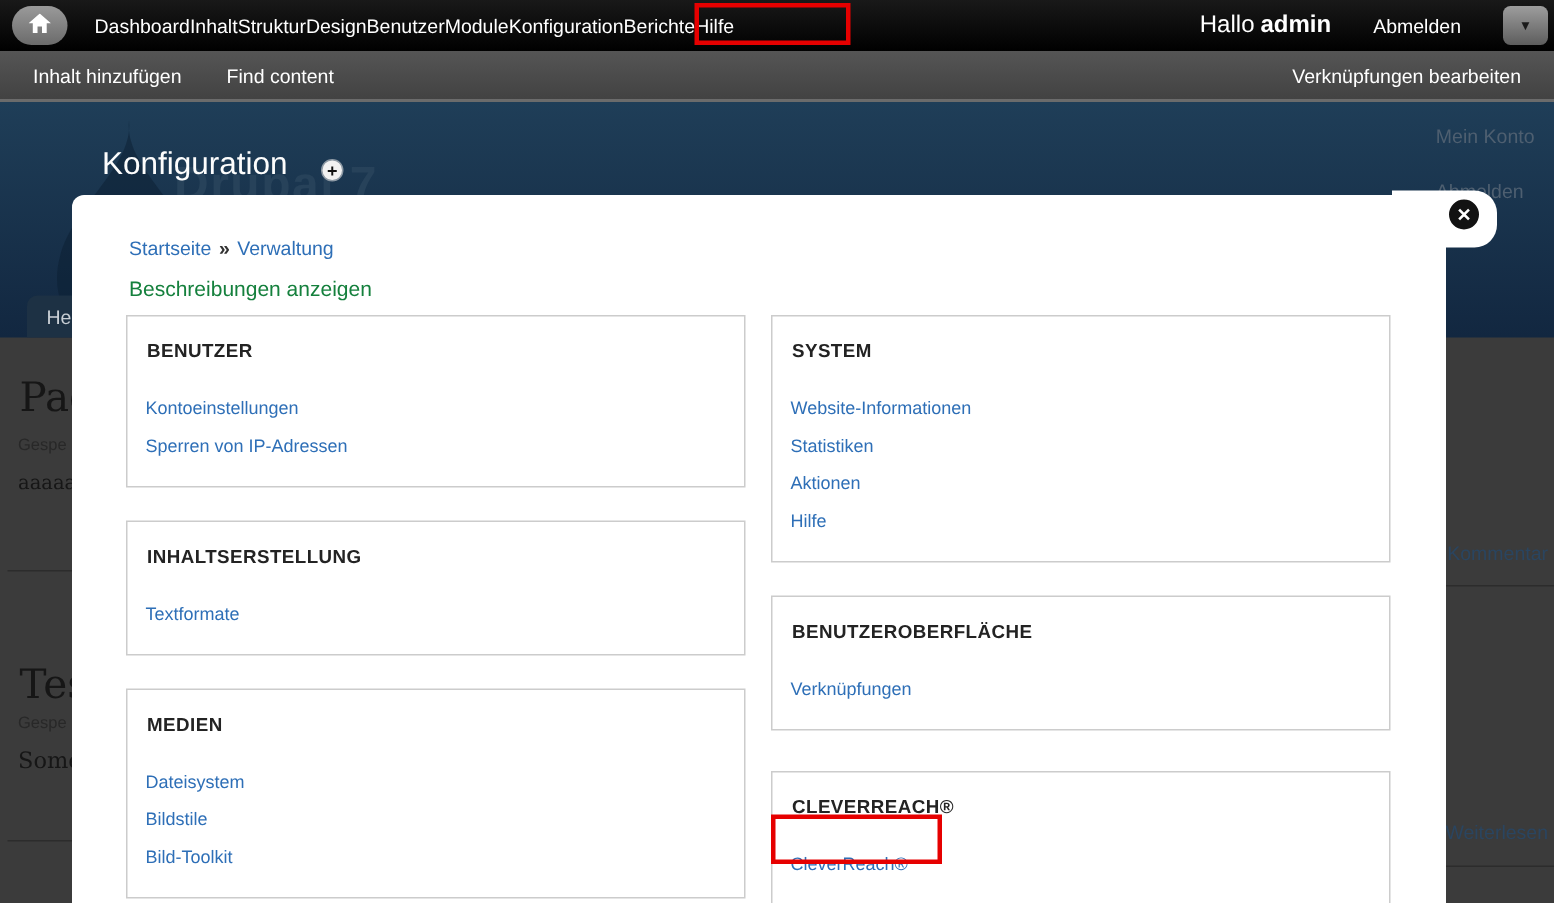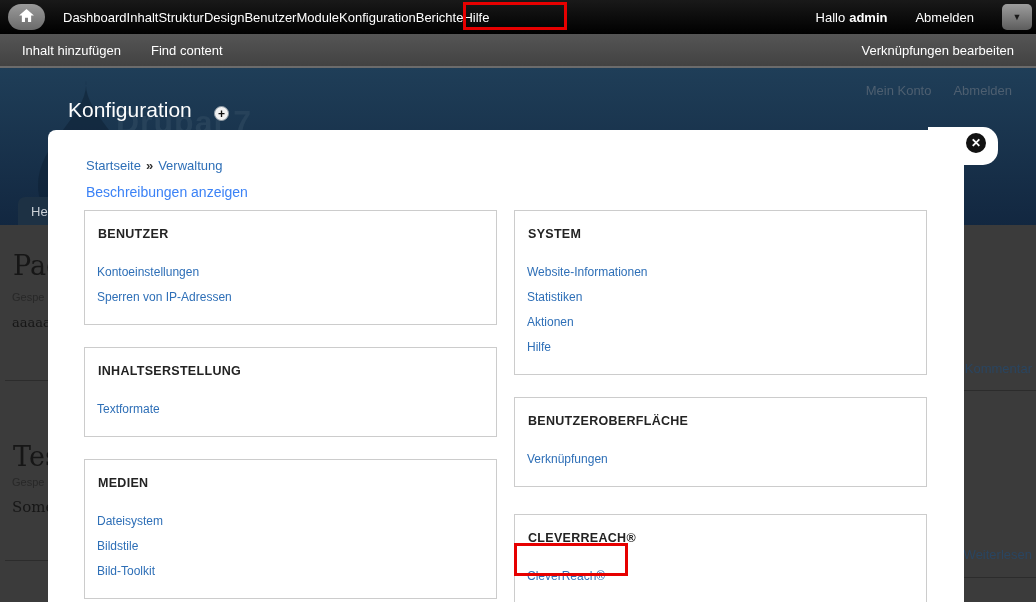--- a/index.html
+++ b/index.html
@@ -16,21 +16,21 @@
     display:flex; align-items:center; z-index:30;
   }
   .home-btn {
     width:37px; height:26px; margin-left:8px; border:none; cursor:pointer;
     border-radius:13px; background:linear-gradient(#9a9a9a,#6b6b6b);
     display:flex; align-items:center; justify-content:center;
   }
   .tb-menu { display:flex; align-items:center; margin-left:18px; }
   .tb-item { color:#fff; text-decoration:none; font-size:13px; white-space:nowrap; }
   .tb-right { margin-left:auto; display:flex; align-items:center; gap:28px; margin-right:4px; }
-  .tb-greet { font-size:13px; color:#fff; }
+  .tb-greet { font-size:16px; color:#fff; }
   .tb-greet b { margin-left:4px; }
   .dd-btn {
     width:30px; height:26px; border:none; border-radius:5px; cursor:pointer;
     background:linear-gradient(#9d9d9d,#5d5d5d);
     color:#1a1a1a; font-size:9px; line-height:26px;
   }
 
   
   .shortcutbar {
     position:absolute; left:0; top:34px; width:1036px; height:34px;
@@ -52,21 +52,21 @@
     font-weight:bold; letter-spacing:1px;
   }
   .page-title {
     position:absolute; left:68px; top:30px; color:#fdfdfd; font-size:21px; font-weight:normal;
   }
   .plus-ico {
     position:absolute; left:214px; top:38px; width:15px; height:15px; border-radius:50%;
     background:#f2f2f2; color:#111; font-size:12px; font-weight:bold; line-height:14px;
     text-align:center; border:1px solid #8e9aa5;
   }
-  .hdr-links { position:absolute; right:24px; top:15px; display:flex; gap:22px; }
+  .hdr-links { position:absolute; right:13px; top:15px; display:flex; gap:22px;flex-direction:column; }
   .hdr-links a { color:#4e5f70; text-decoration:none; font-size:13px; }
   .bg-tab {
     position:absolute; left:18px; top:129px; width:120px; height:28px;
     background:#1d3144; border-radius:7px 7px 0 0; color:#c9cfd5; font-size:13px;
     padding:7px 0 0 13px;
   }
 
   
   .bg-left { position:absolute; left:0; top:225px; width:48px; height:377px; overflow:hidden; z-index:1; color:#161616; }
   .bg-left .t1 { position:absolute; left:13px; top:25px; font-family:"DejaVu Serif",serif; font-size:27px; white-space:nowrap; }
@@ -95,21 +95,21 @@
     background:#fff; border-radius:0 15px 15px 15px;
   }
   .close-btn {
     position:absolute; top:4px; right:10px; width:24px; height:24px; cursor:pointer;
     border-radius:50%; background:#121212; border:2px solid #fff;
     color:#fff; font-size:12px; font-weight:bold; line-height:19px; text-align:center; padding:0;
   }
   .crumbs { position:absolute; left:38px; top:28px; font-size:13px; color:#333; }
   .crumbs a { color:#2e6fb7; text-decoration:none; }
   .crumbs .sep { margin:0 5px; font-weight:bold; }
-  .desc-toggle { position:absolute; left:38px; top:54px; font-size:14px; color:#3b82f6; text-decoration:none; }
+  .desc-toggle { position:absolute; left:38px; top:54px; font-size:14px; color:#15803d; text-decoration:none; }
   .col { position:absolute; top:80px; width:413px; }
   .col-left { left:36px; }
   .col-right { left:466px; }
   .panel { background:#fff; border:1px solid #ccc; padding:14px 12px; }
   .panel h3 {
     font-size:12.5px; color:#232323; letter-spacing:.3px; margin:2px 0 19px 1px;
     font-weight:bold;
   }
   .panel a { display:block; color:#2e6fb7; text-decoration:none; font-size:12px; line-height:25px; width:max-content; }
   .mb22 { margin-bottom:22px; }

